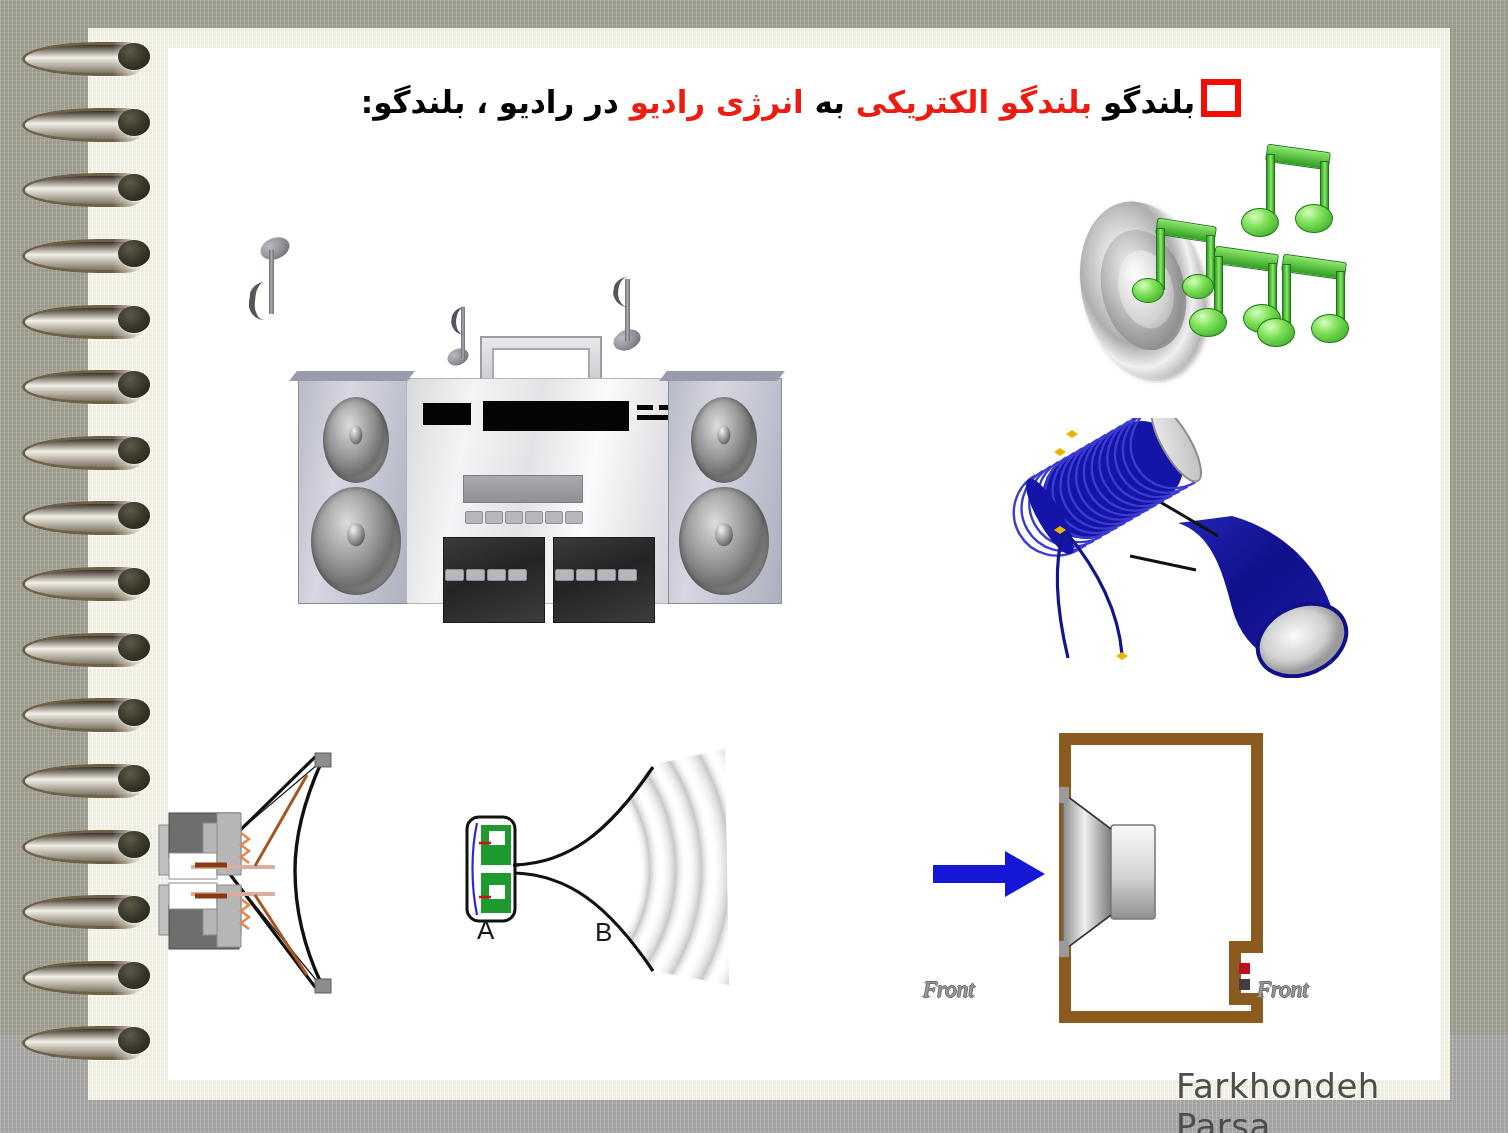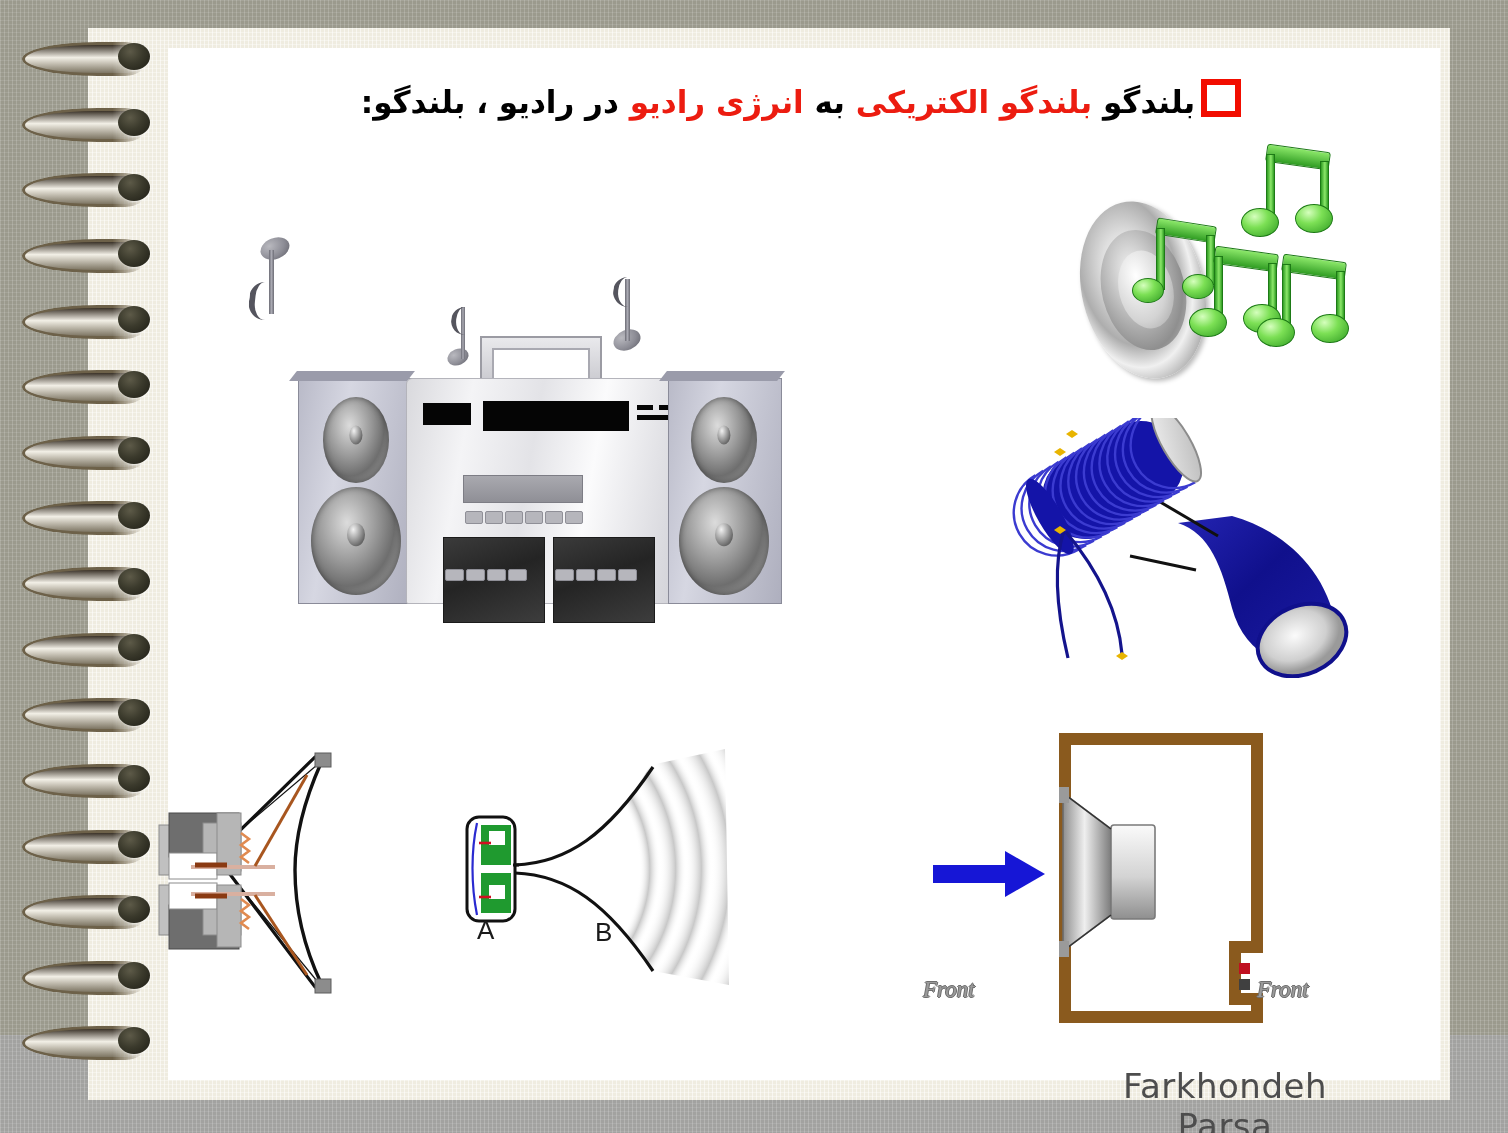--- a/index.html
+++ b/index.html
@@ -131,23 +131,23 @@
   .lbl-ab{position:absolute;font-family:"Liberation Sans",sans-serif;
         font-size:26px;color:#1a1a1a;}
 
   
   .encl{position:absolute;left:905px;top:725px;width:410px;height:305px;}
   .lbl-fr{position:absolute;font-family:"Liberation Serif","DejaVu Serif",serif;
         font-size:23px;font-style:italic;color:#9a9a9a;
         text-shadow:1px 0 0 #6f6f6f,-1px 0 0 #6f6f6f,0 1px 0 #6f6f6f,0 -1px 0 #6f6f6f;}
 
   
-  .sig{position:absolute;left:1075px;top:1066px;width:300px;height:48px;
+  .sig{position:absolute;left:1176px;top:1066px;width:300px;height:48px;
         font-family:"DejaVu Sans","Liberation Sans",sans-serif;
-        font-size:34px;color:#4d4d4d;text-align:center;letter-spacing:.5px;}
+        font-size:34px;color:#4d4d4d;text-align:left;letter-spacing:.5px;}
 </style>
 </head>
 <body>
 
 <div class="frame">
   <div class="frame-tex"></div>
 </div>
 <div class="frame-bottom"></div>
 <div class="frame-bottom2"></div>
 

